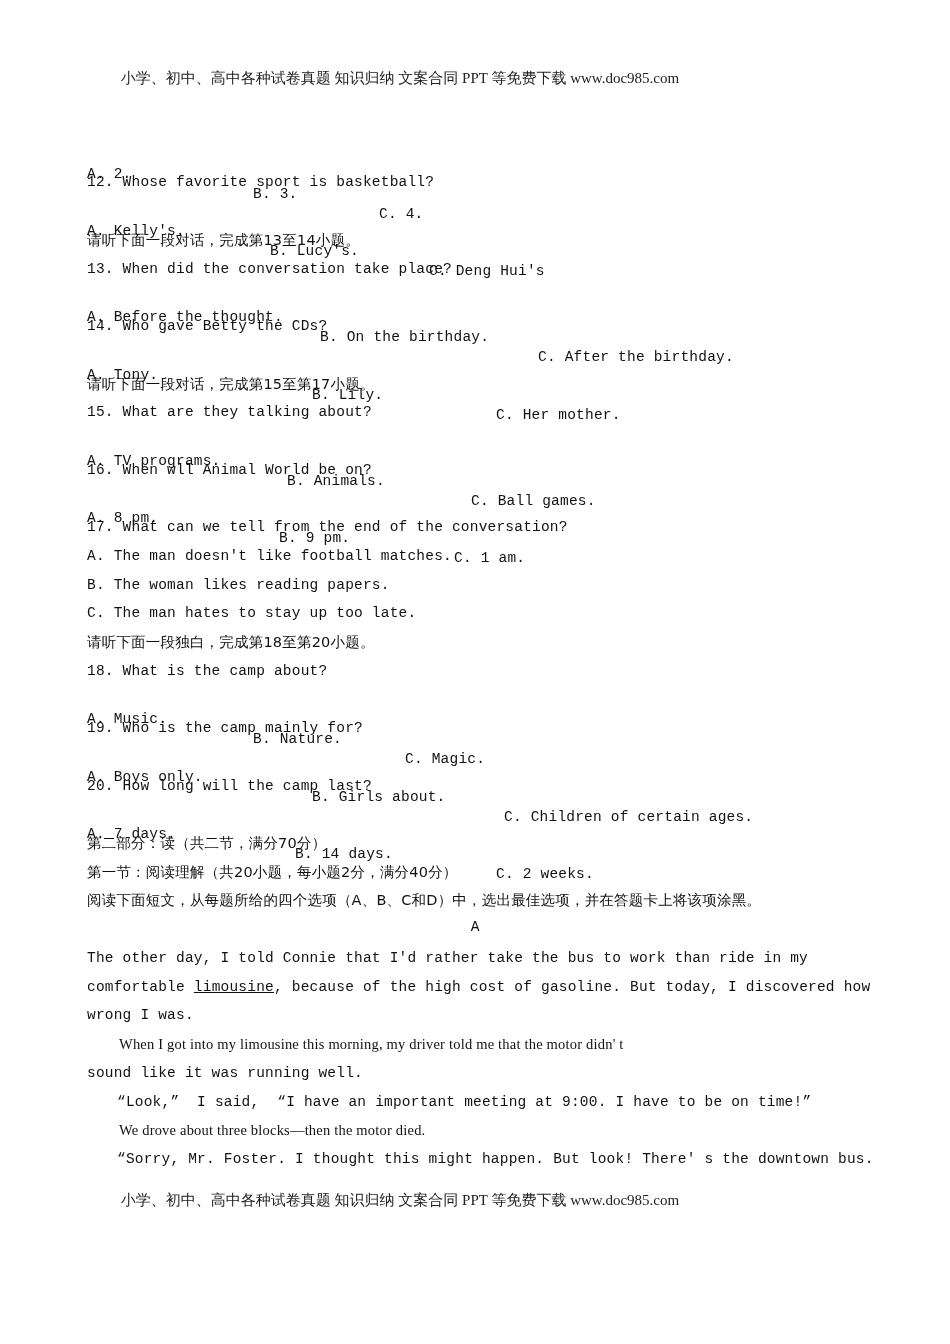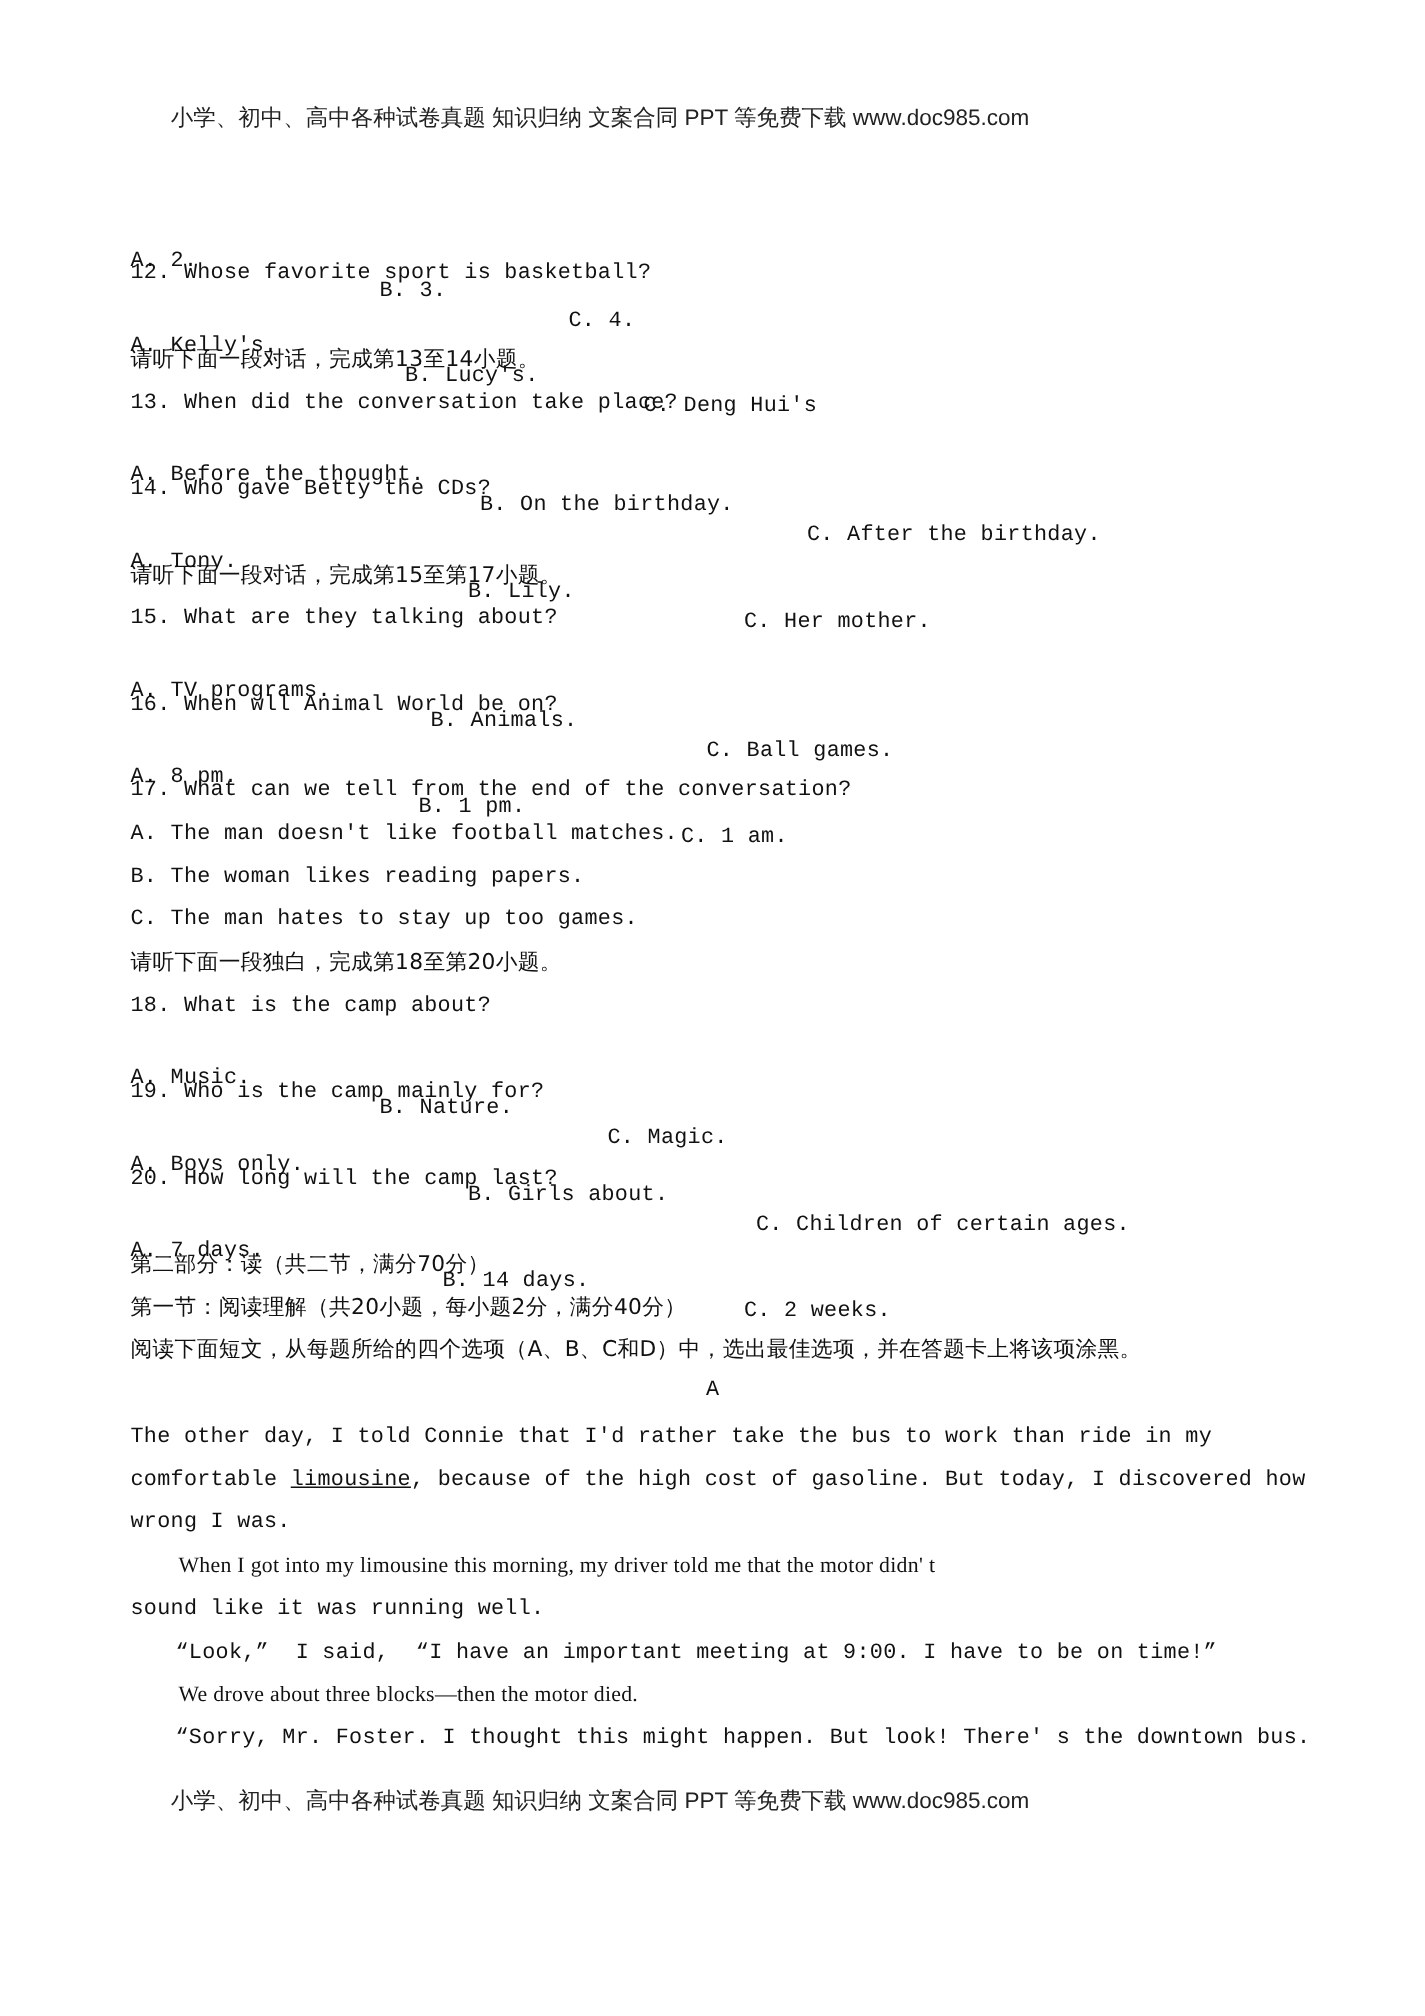--- a/index.html
+++ b/index.html
@@ -1,20 +1,20 @@
 <!DOCTYPE html>
 <html><head>
   <meta charset="utf-8">
   <style>
     html, body { margin: 0; padding: 0; background: #ffffff; }
     body { width: 950px; height: 1344px; position: relative; overflow: hidden;
            font-family: "Liberation Mono", "DejaVu Sans Mono", monospace; color: #111; }
     .page-header, .page-footer {
       position: absolute; left: 0; width: 800px; text-align: center;
-      font-family: Liberation Sans, sans-serif; font-size: 15px; color: #222;
+      font-family: Liberation Serif, serif; font-size: 15px; color: #222;
     }
     .page-header { top: 69px; }
     .page-footer { top: 1191px; }
     .line { position: absolute; left: 87px; font-size: 14.5px; white-space: pre; line-height: 20px; letter-spacing: 0.2px; }
     .opt { position: absolute; white-space: pre; }
     .cn { font-family: "DejaVu Sans", sans-serif; font-size: 14.5px; }
     .center { position: absolute; left: 0; width: 950px; text-align: center; font-size: 14.5px; }
     .indent { left: 119px; font-family: Liberation Serif, serif; }
     u { text-decoration: underline; }
   </style>
@@ -57,28 +57,28 @@
 <div class="line" style="top:402px">15. What are they talking about?</div>
 <div class="line" style="top:431px">
   <span class="opt" style="left:0">A. TV programs.</span>
   <span class="opt" style="left:200px">B. Animals.</span>
   <span class="opt" style="left:384px">C. Ball games.</span>
 </div>
 
 <div class="line" style="top:460px">16. When wll Animal World be on?</div>
 <div class="line" style="top:488px">
   <span class="opt" style="left:0">A. 8 pm.</span>
-  <span class="opt" style="left:192px">B. 1 pm.</span>
+  <span class="opt" style="left:192px">B. 9 pm.</span>
   <span class="opt" style="left:367px">C. 1 am.</span>
 </div>
 
 <div class="line" style="top:517px">17. What can we tell from the end of the conversation?</div>
 <div class="line" style="top:546px">A. The man doesn't like football matches.</div>
 <div class="line" style="top:575px">B. The woman likes reading papers.</div>
-<div class="line" style="top:603px">C. The man hates to stay up too games.</div>
+<div class="line" style="top:603px">C. The man hates to stay up too late.</div>
 
 <div class="line cn" style="top:632px">请听下面一段独白，完成第18至第20小题。</div>
 
 <div class="line" style="top:661px">18. What is the camp about?</div>
 <div class="line" style="top:689px">
   <span class="opt" style="left:0">A. Music.</span>
   <span class="opt" style="left:166px">B. Nature.</span>
   <span class="opt" style="left:318px">C. Magic.</span>
 </div>
 

